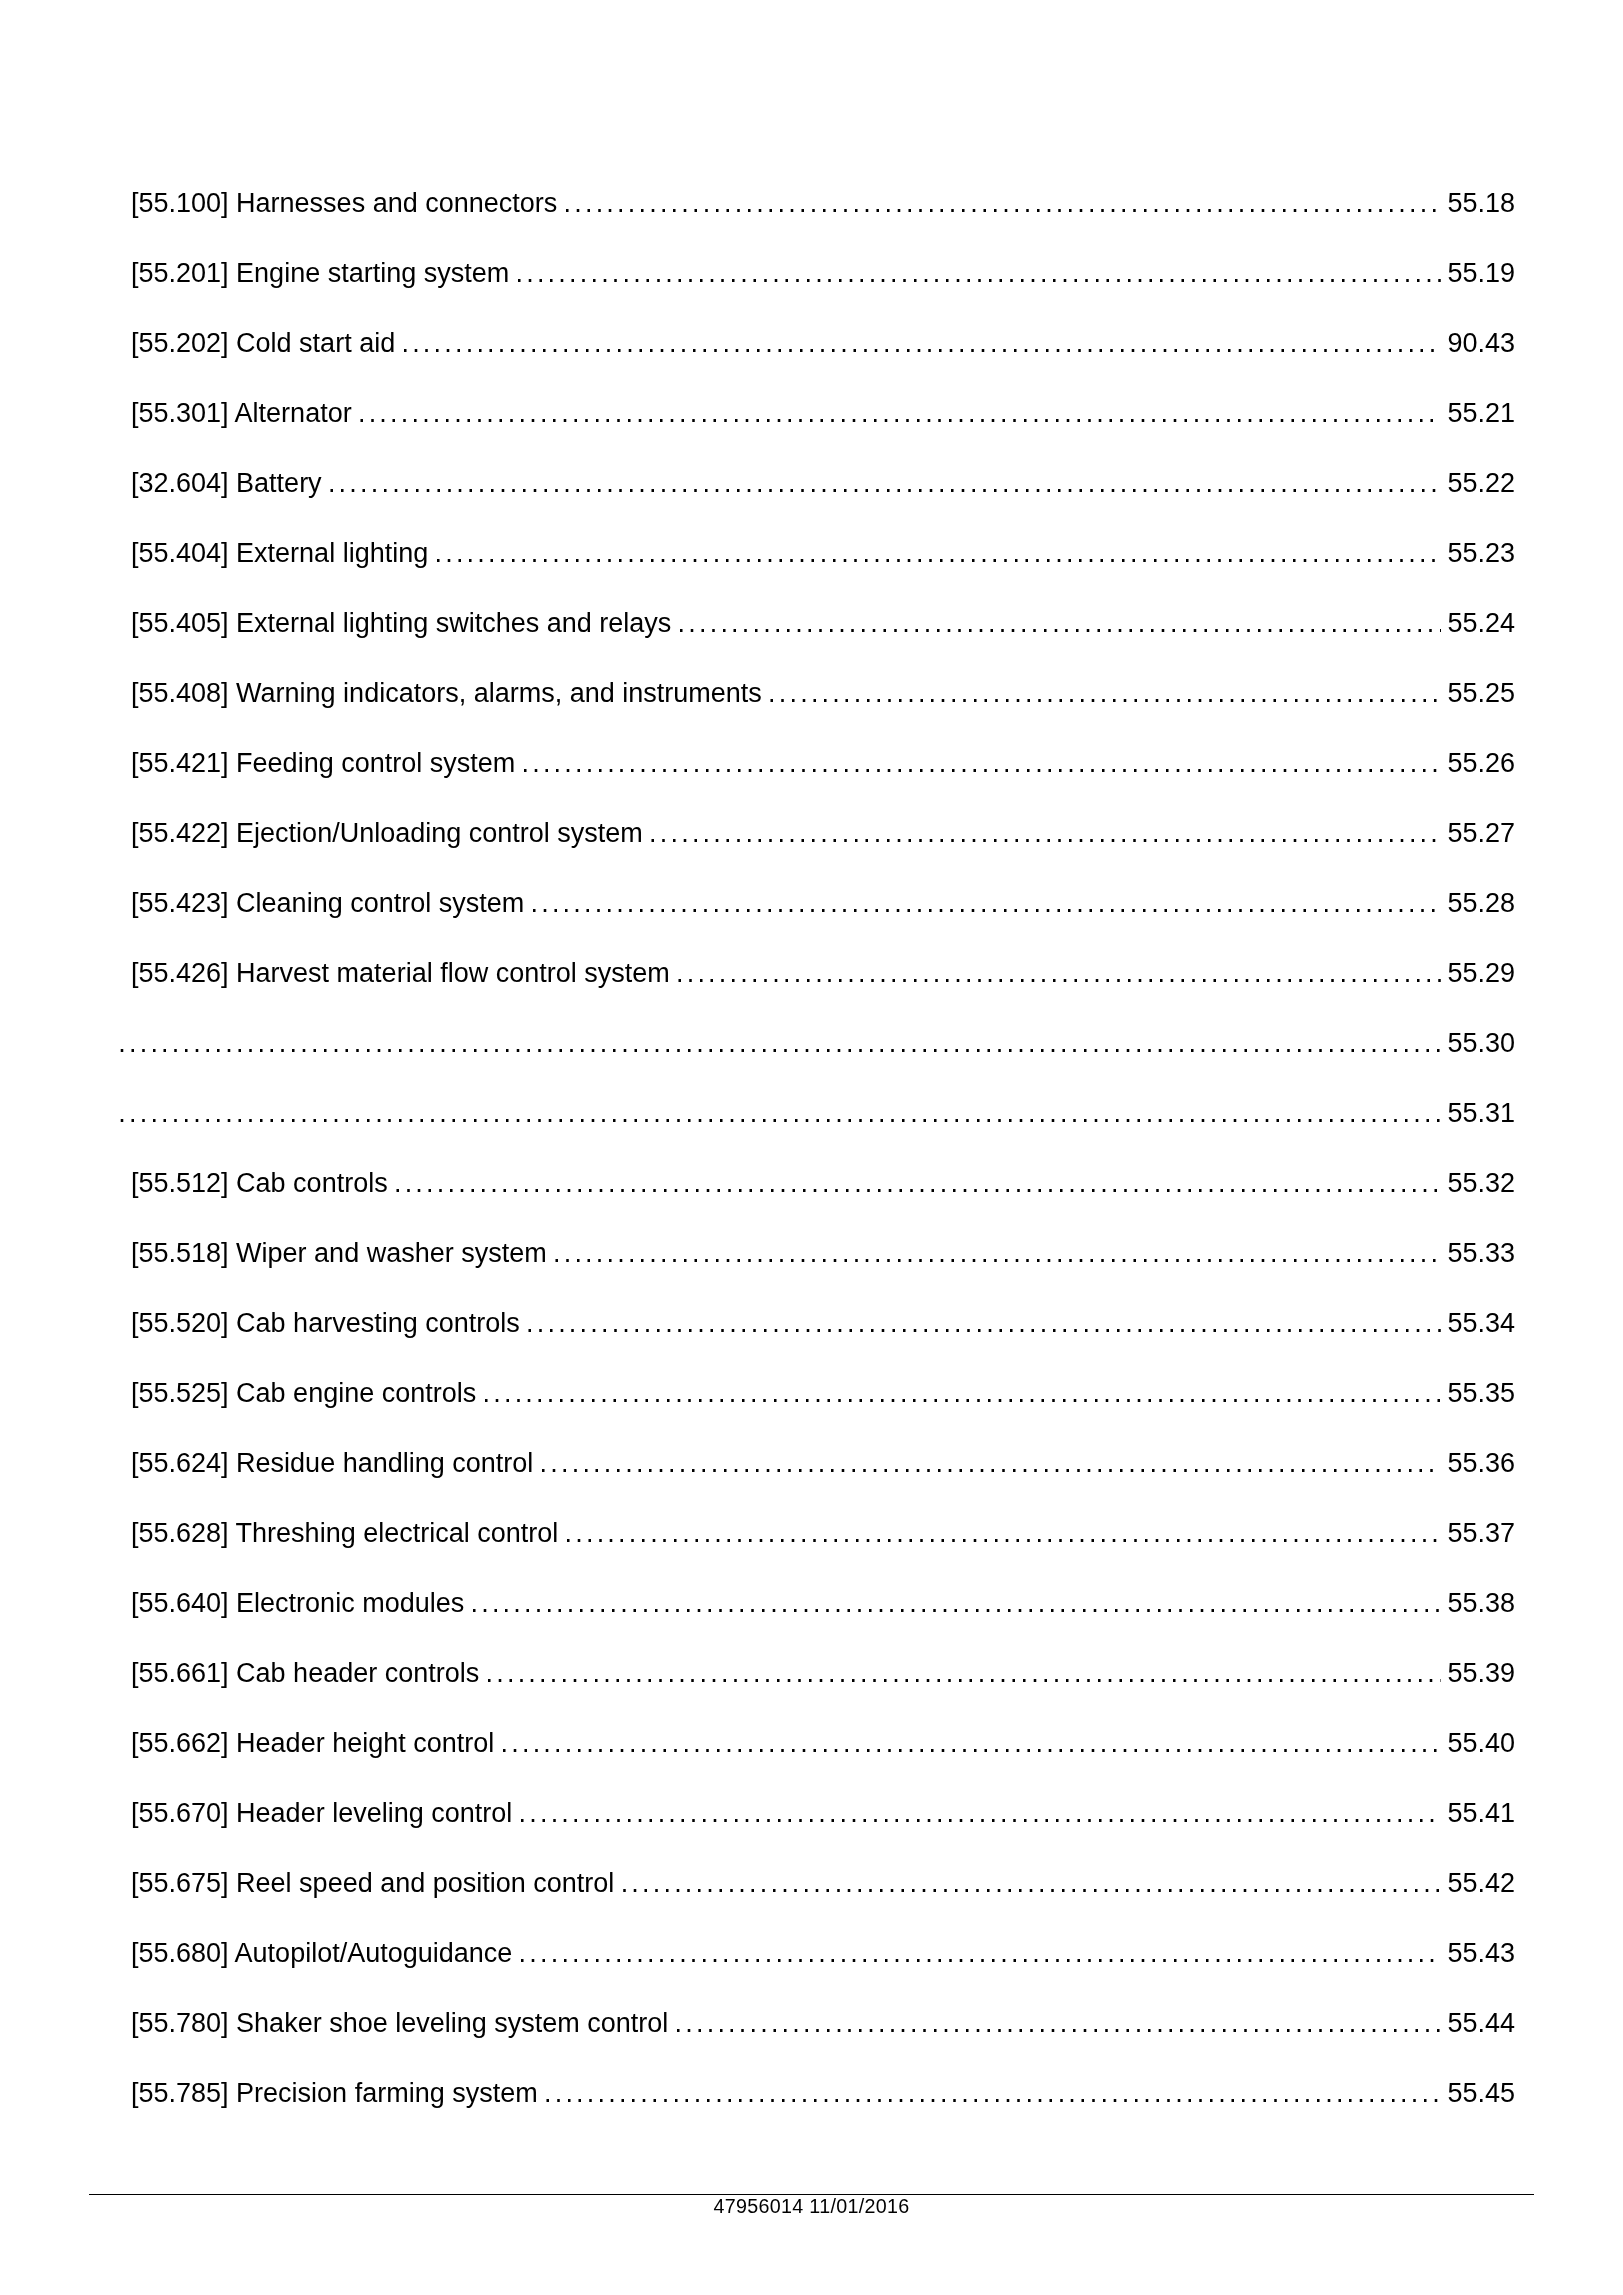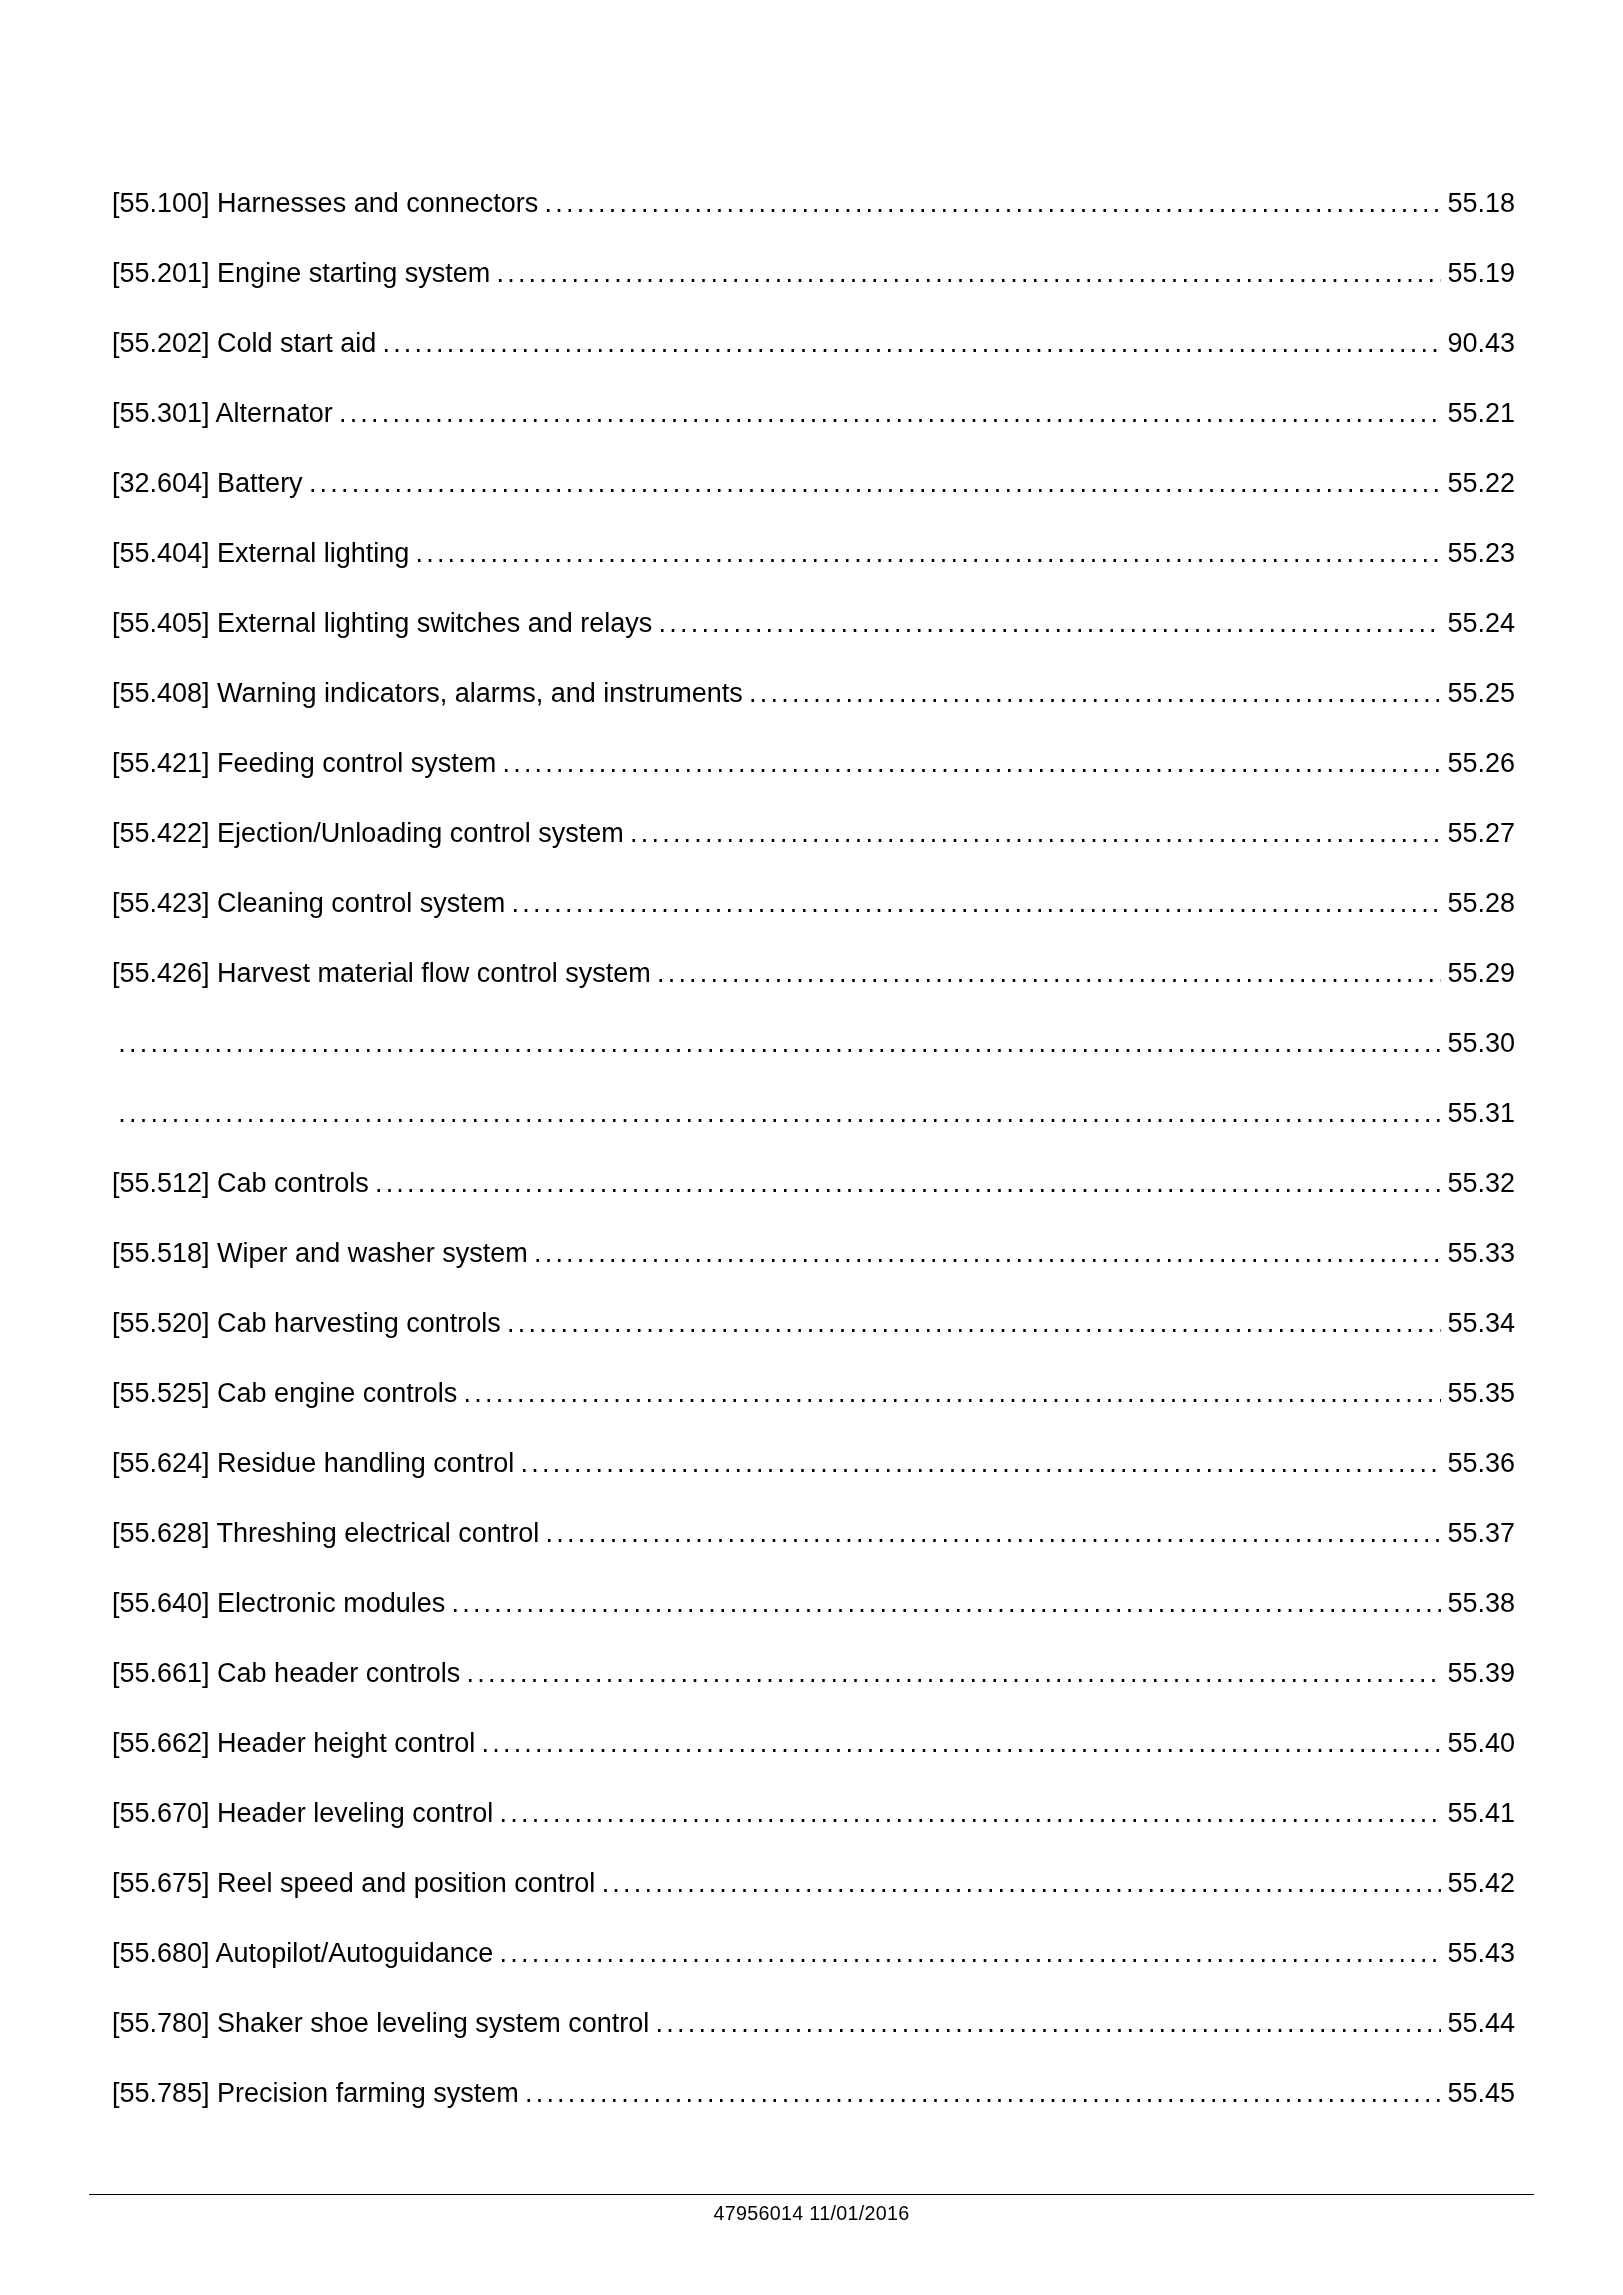--- a/index.html
+++ b/index.html
@@ -25,20 +25,21 @@
     display: flex;
     align-items: baseline;
     height: 70px;
     font-size: 27px;
     line-height: 70px;
     white-space: nowrap;
   }
   .toc-label {
     flex: 0 0 auto;
     white-space: nowrap;
+    margin-left: 19px;
   }
   .toc-dots {
     flex: 1 1 auto;
     overflow: hidden;
     white-space: nowrap;
     margin: 0 6.3px 0 6.3px;
     letter-spacing: 3.2px;
     min-width: 0;
   }
   .toc-dots::before {
@@ -47,21 +48,21 @@
   .toc-page {
     flex: 0 0 auto;
     white-space: nowrap;
   }
   .footer {
     position: absolute;
     left: 89px;
     right: 89px;
     top: 2194px;
     border-top: 1.9px solid #000000;
-    padding-top: 7px;
+    padding-top: 0;
     text-align: center;
   }
   .footer-text {
     font-size: 19.7px;
     letter-spacing: 0.3px;
   }
 </style>
 </head>
 <body>
 

